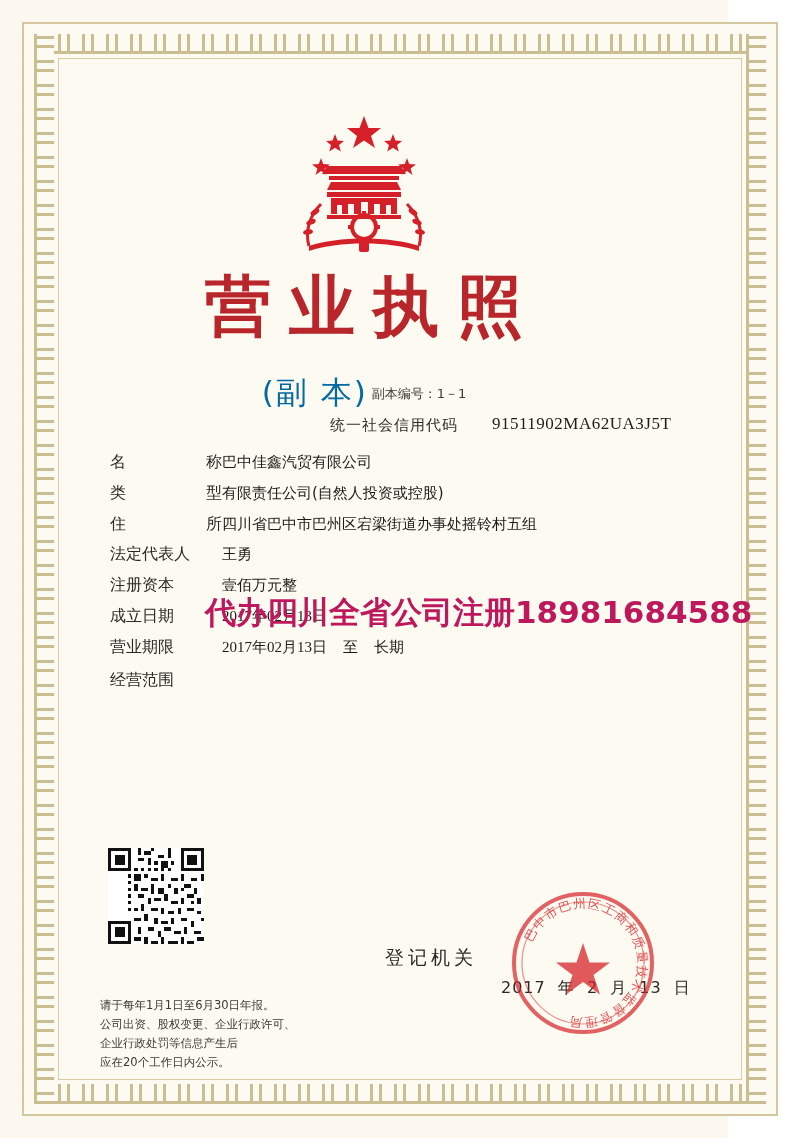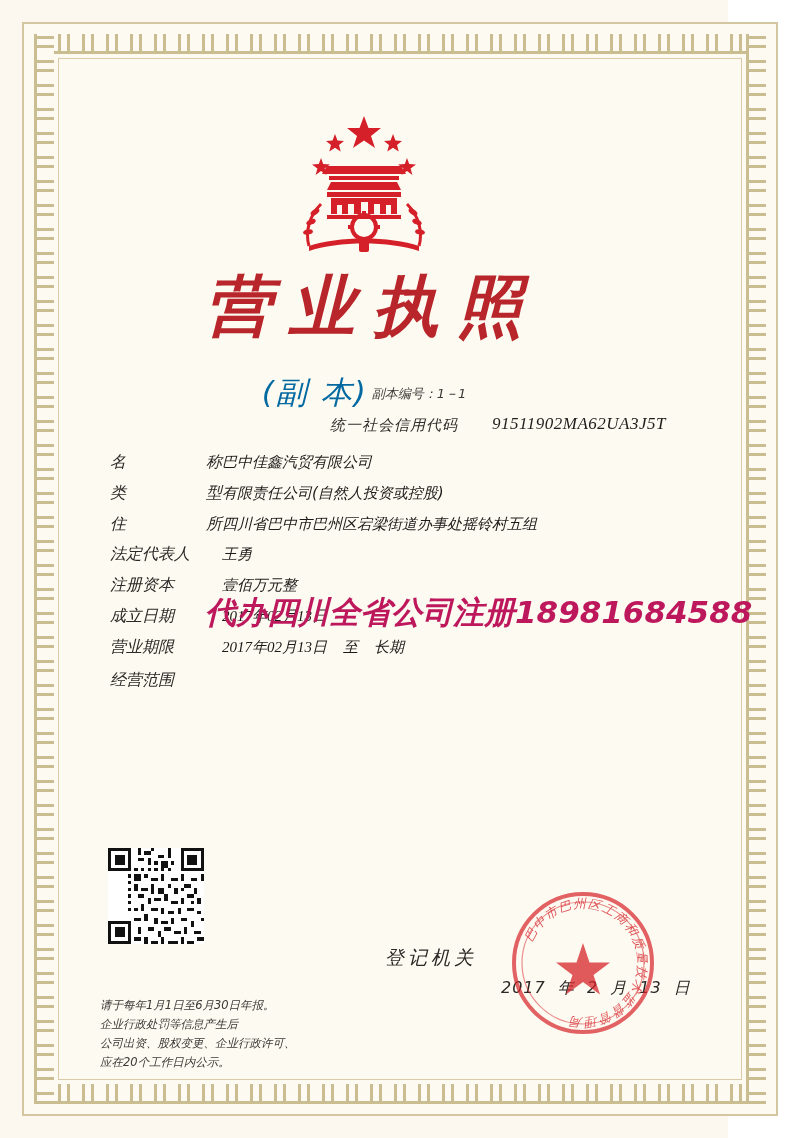--- a/index.html
+++ b/index.html
@@ -11,21 +11,20 @@
     width: 800px;
     height: 1138px;
     font-family: "Liberation Serif", serif;
     overflow: hidden;
   }
   #page {
     position: relative;
     width: 728px;
     height: 1138px;
     background: #fdf8ef;
-    font-style: italic;
   }
   
   .frame-outer {
     position: absolute;
     left: 22px; top: 22px;
     width: 756px; height: 1094px;
     box-sizing: border-box;
     border: 2px solid #d4c79f;
     background: #fdfaf1;
   }
@@ -529,19 +528,19 @@
       <circle cx="75" cy="75" r="61" fill="none" stroke="#d62027" stroke-width="1.2" opacity="0.6"></circle>
       <polygon fill="#d62027" opacity="0.9" points="75,55 81.5,74.5 102,74.5 85.5,87 92,106.5 75,94 58,106.5 64.5,87 48,74.5 68.5,74.5"></polygon>
       <text font-family="DejaVu Sans, sans-serif" font-size="12.5" fill="#d62027" opacity="0.95" letter-spacing="1.5">
         <textPath href="#sealTextPath" startOffset="6%">巴中市巴州区工商和质量技术监督管理局</textPath>
       </text>
     </svg>
   </div>
 
   <div class="notes">
     <div>请于每年1月1日至6月30日年报。</div>
+    <div>公司出资、股权变更、企业行政许可、</div>
     <div>企业行政处罚等信息产生后</div>
-    <div>公司出资、股权变更、企业行政许可、</div>
     <div>应在20个工作日内公示。</div>
   </div>
 
 
 </div>
 
 </body></html>

